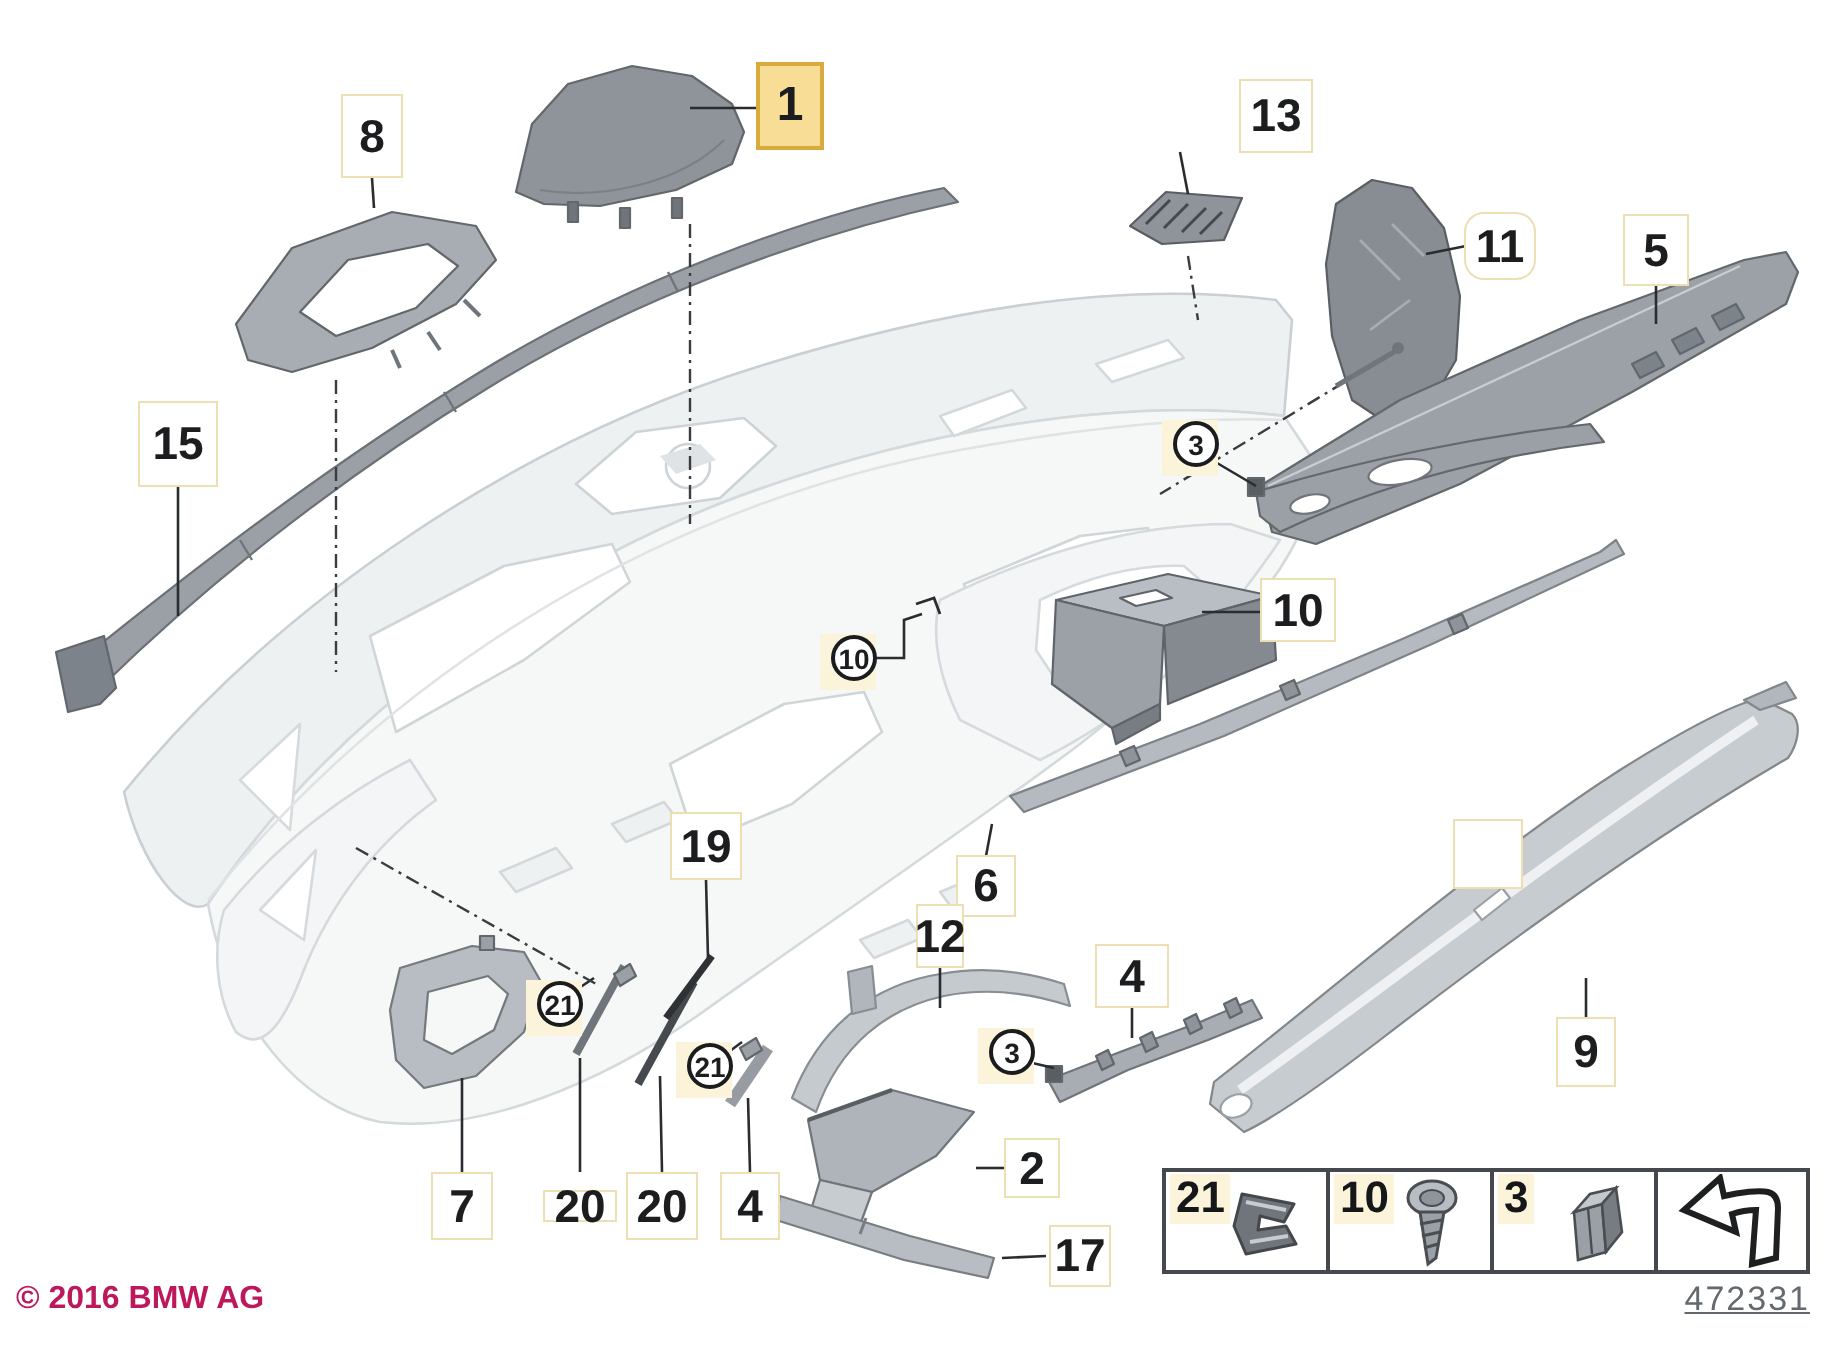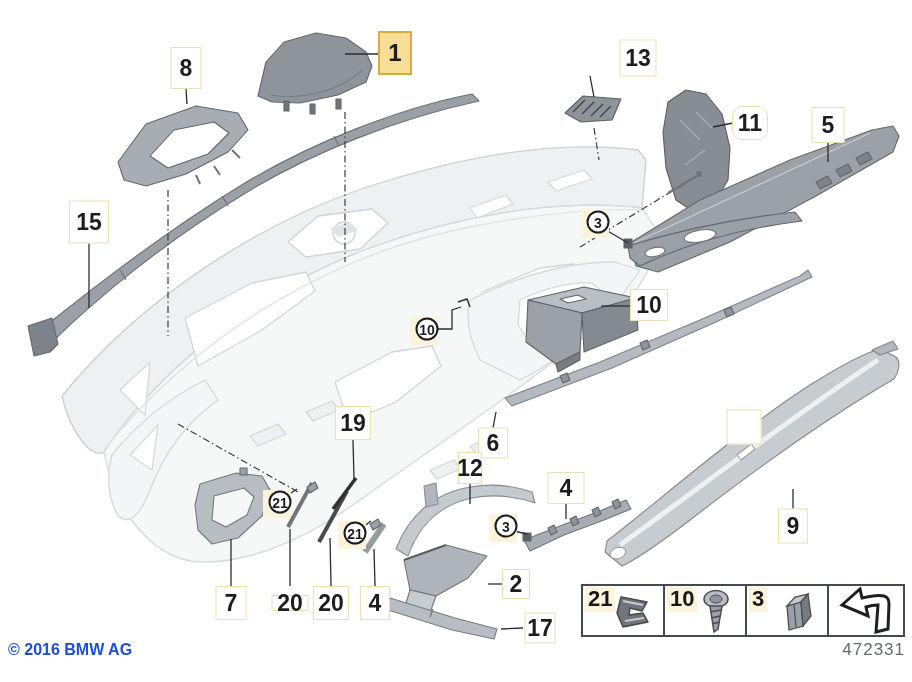--- a/index.html
+++ b/index.html
@@ -16,23 +16,23 @@
                   font-size:14px;background:#ffffff;z-index:6;}
   .hotspot{position:absolute;width:28px;height:28px;background:#fbf3da;border:1px solid #eads9e;
            z-index:4;}
   .legend{position:absolute;left:581px;top:584px;width:324px;height:53px;display:flex;
           border:2px solid #45494d;background:#fff;box-sizing:border-box;z-index:5;}
   .legend-cell{flex:1 1 0;position:relative;border-right:2px solid #45494d;display:flex;
                align-items:center;justify-content:flex-end;padding-right:6px;box-sizing:border-box;}
   .legend-cell:last-child{border-right:none;justify-content:center;padding-right:0;}
   .legend-num{position:absolute;left:2px;top:1px;font-size:22px;font-weight:700;color:#151719;
               background:#fbf3da;padding:0 3px 1px 3px;line-height:1.1;}
-  .copyright{position:absolute;left:8px;top:641px;font-size:16px;font-weight:700;color:#1d4ed8;z-index:5;}
+  .copyright{position:absolute;left:8px;top:641px;font-size:16px;font-weight:700;color:#be185d;z-index:5;}
   .diagram-number{position:absolute;right:7px;top:640px;font-size:17px;color:#63696e;
-                  letter-spacing:1px;z-index:5;}
+                  letter-spacing:1px;z-index:5;text-decoration:underline;}
 </style>
 </head>
 <body>
 
 <div class="canvas">
 
   <svg class="art" width="912" height="682" viewBox="0 0 912 682">
 
     <g stroke="#c9cfd3" stroke-width="1.3" fill="#eef1f2" stroke-linejoin="round">
       <path d="M62,396 C140,300 260,220 380,183 C470,155 560,140 638,150 L646,160 L642,208

